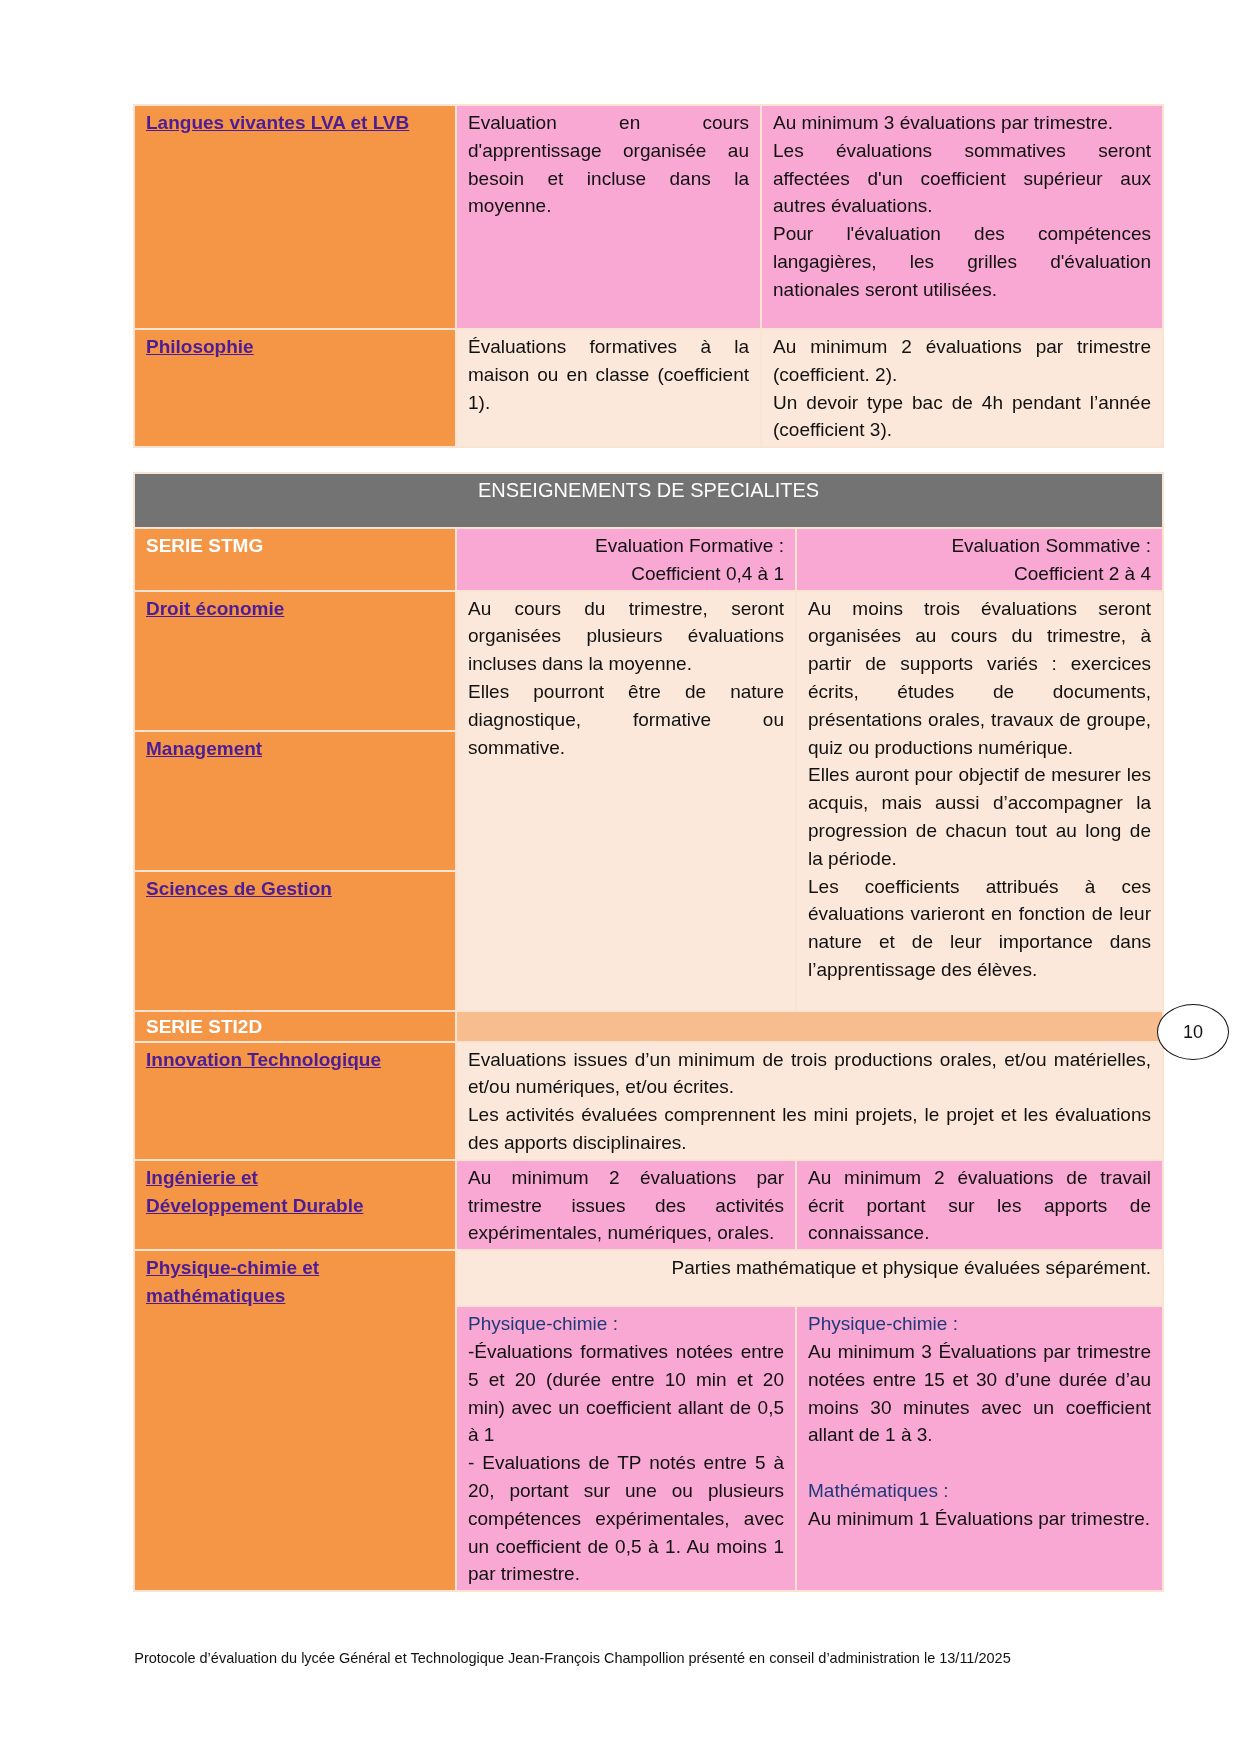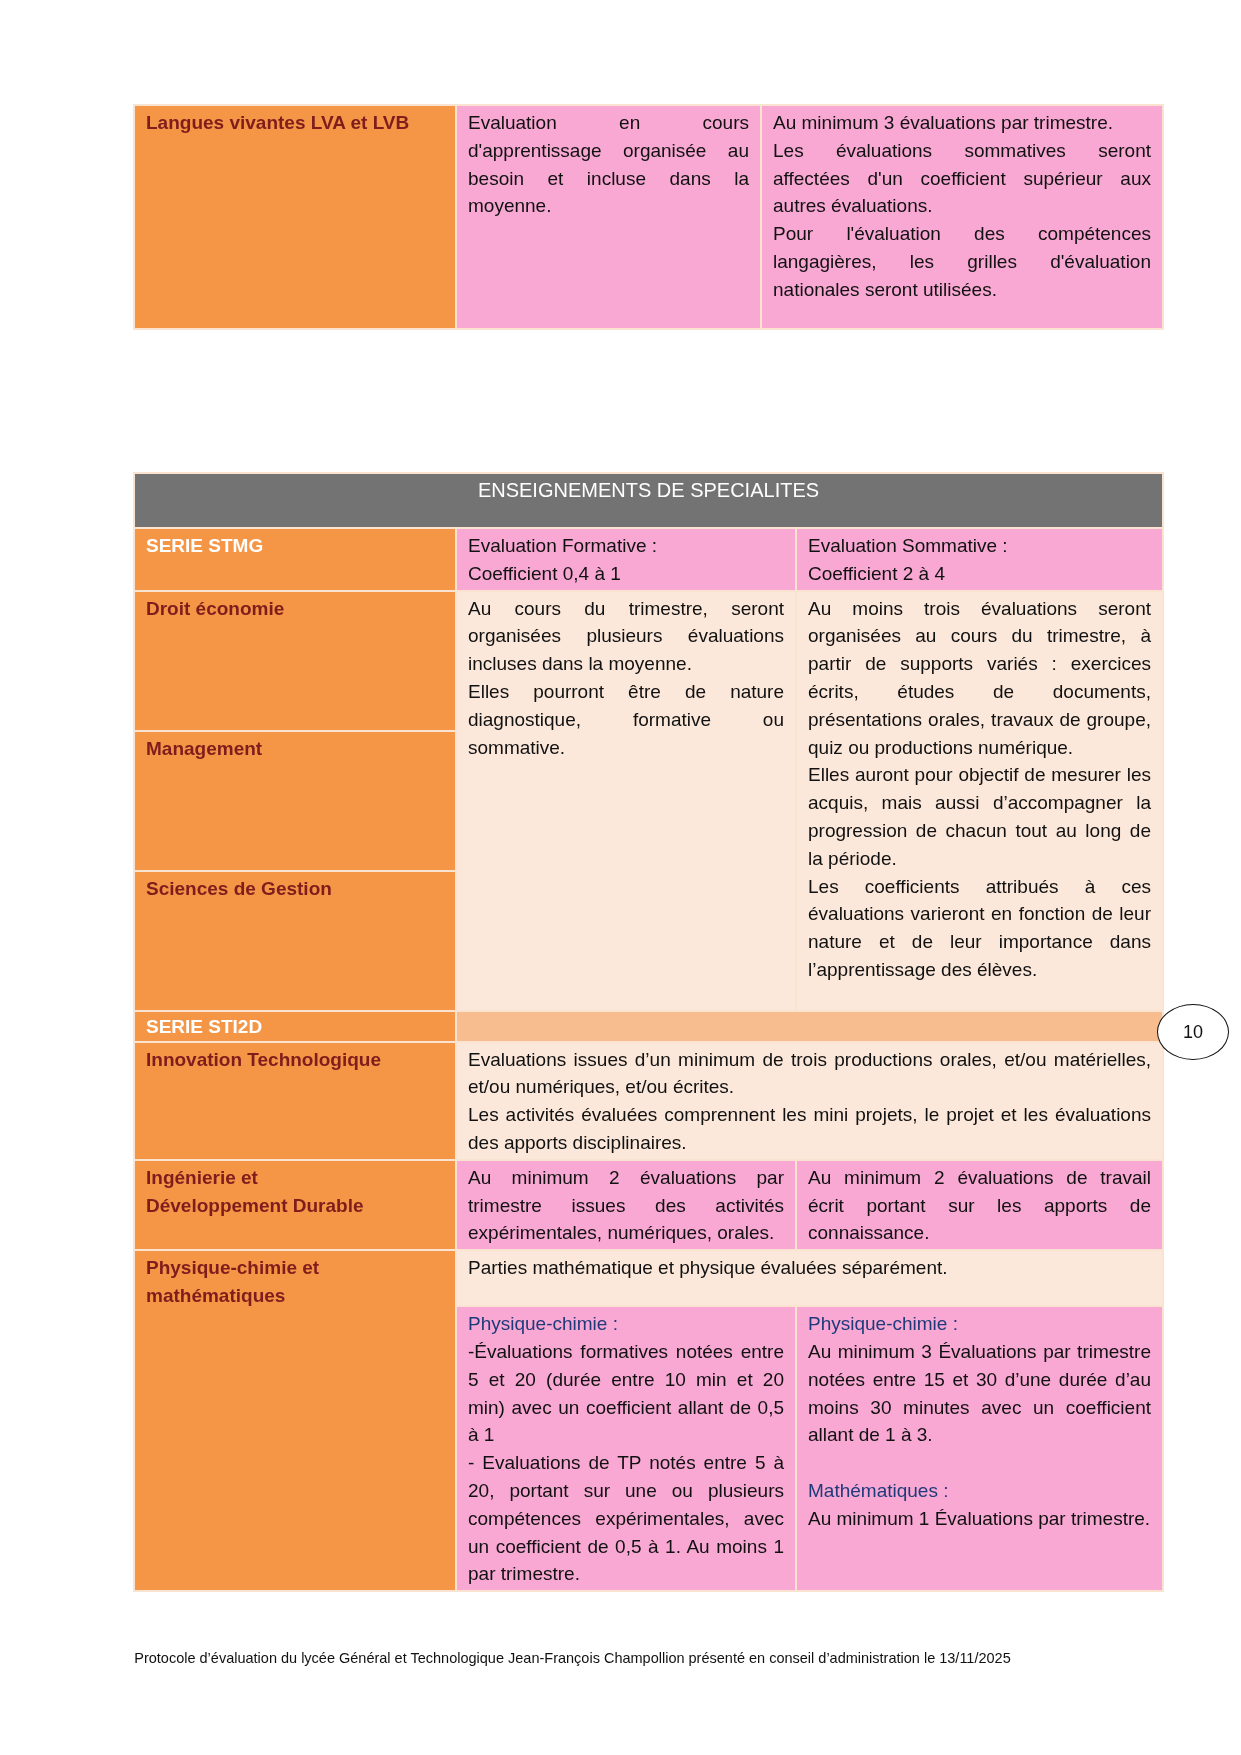--- a/index.html
+++ b/index.html
@@ -1,27 +1,27 @@
 <!DOCTYPE html>
 <html><head>
 <meta charset="utf-8">
 <style>
   html, body { margin:0; padding:0; background:#ffffff; }
   body { width:1241px; height:1755px; position:relative; overflow:hidden;
          font-family:"Liberation Sans", "DejaVu Sans", sans-serif; color:#111; }
   table { border-collapse:collapse; position:absolute; left:133px; width:1029px; table-layout:fixed; }
   td { vertical-align:top; padding:3px 11px 2px 11px; font-size:19px; line-height:27.8px;
        border:2px solid #fbe3d2; }
-  .subj { background:#f59647; color:#7f1d1d; font-weight:bold; }
+  .subj { background:#f59647; color:#4c1d95; font-weight:bold;text-decoration:underline; }
   .subj-w { background:#f59647; color:#ffffff; font-weight:bold;margin-left:41px; }
   .med { background:#f9a8d4; }
   .light { background:#fce8da; }
   .mid2 { background:#f8bd8e; }
   .just { text-align:justify; }
-  .center { text-align:left; }
+  .center { text-align:right; }
   .blue { color:#1f3a7a; }
   #t1 { top:104px; }
   #t2 { top:472px; }
   .hdr { background:#737373; color:#ffffff; font-weight:normal; text-align:center; font-size:20px; height:48px; }
   .footer { position:absolute; top:1650px; left:0; width:1145px; text-align:center; font-size:14.5px; color:#111; }
   .pagenum { position:absolute; left:1157px; top:1004px; width:70px; height:54px; border:1.5px solid #111;
              border-radius:50%; display:flex; align-items:center; justify-content:center; font-size:18px; background:#fff; }
   p { margin:0; }
 </style>
 </head>
@@ -36,20 +36,30 @@
   <tbody>
       <tr style="height:224px">
     <td class="subj">Langues vivantes LVA et LVB</td>
     <td class="med just">
       <p>Evaluation en cours d'apprentissage organisée au besoin et incluse dans la moyenne.</p>
     </td>
     <td class="med just">
       <p>Au minimum 3 évaluations par trimestre.</p>
       <p>Les évaluations sommatives seront affectées d'un coefficient supérieur aux autres évaluations.</p>
       <p>Pour l'évaluation des compétences langagières, les grilles d'évaluation nationales seront utilisées.</p>
+    </td>
+  </tr>
+  <tr style="height:112px">
+    <td class="subj">Philosophie</td>
+    <td class="light just">
+      <p>Évaluations formatives à la maison ou en classe (coefficient 1).</p>
+    </td>
+    <td class="light just">
+      <p>Au minimum 2 évaluations par trimestre (coefficient. 2).</p>
+      <p>Un devoir type bac de 4h pendant l’année (coefficient 3).</p>
     </td>
   </tr>
 </tbody>
   </table>
 
 <table id="t2">
   <colgroup>
       <col style="width:322px">
       <col style="width:340px">
       <col style="width:367px">

